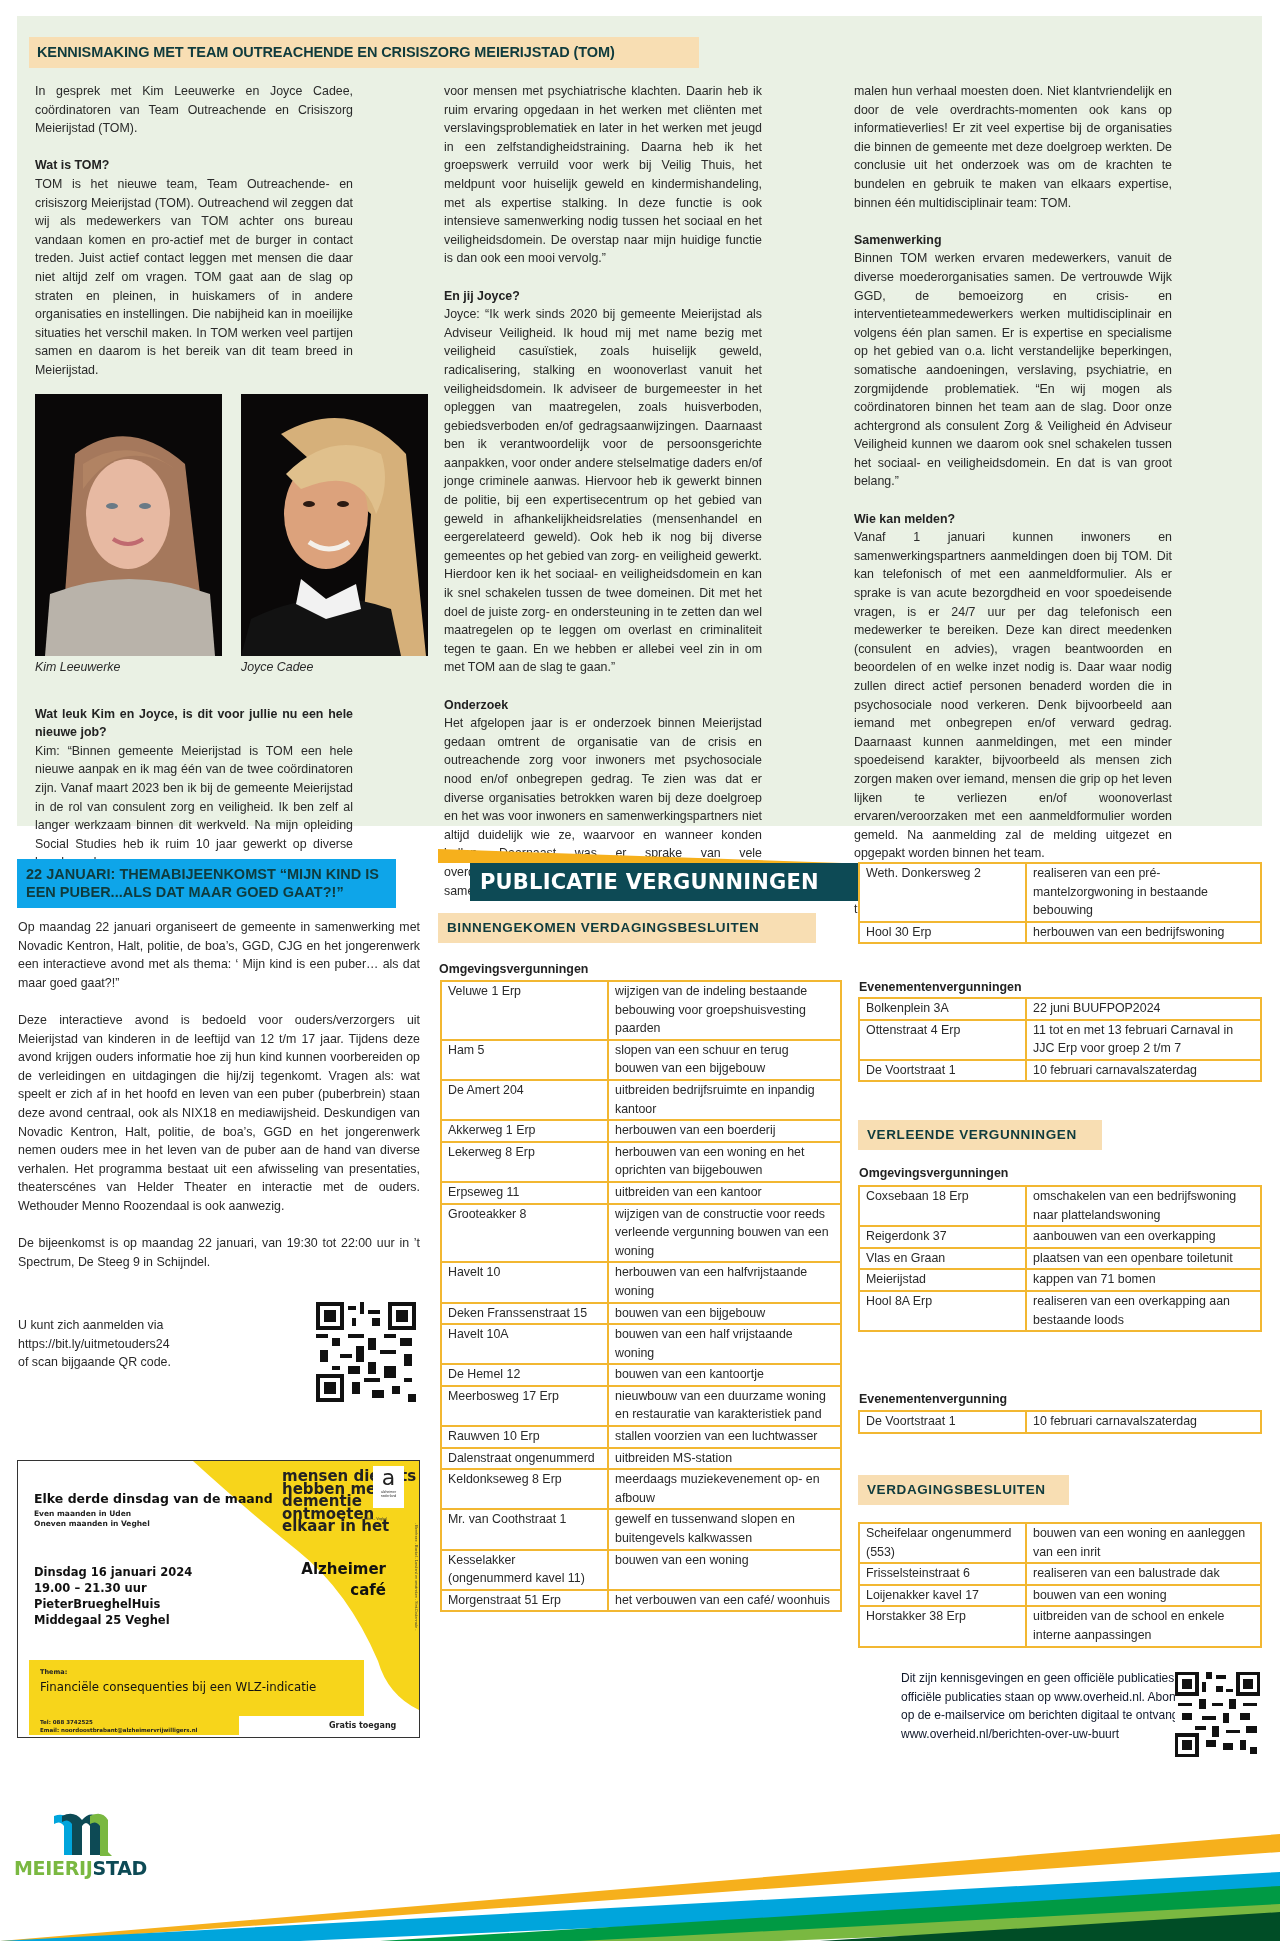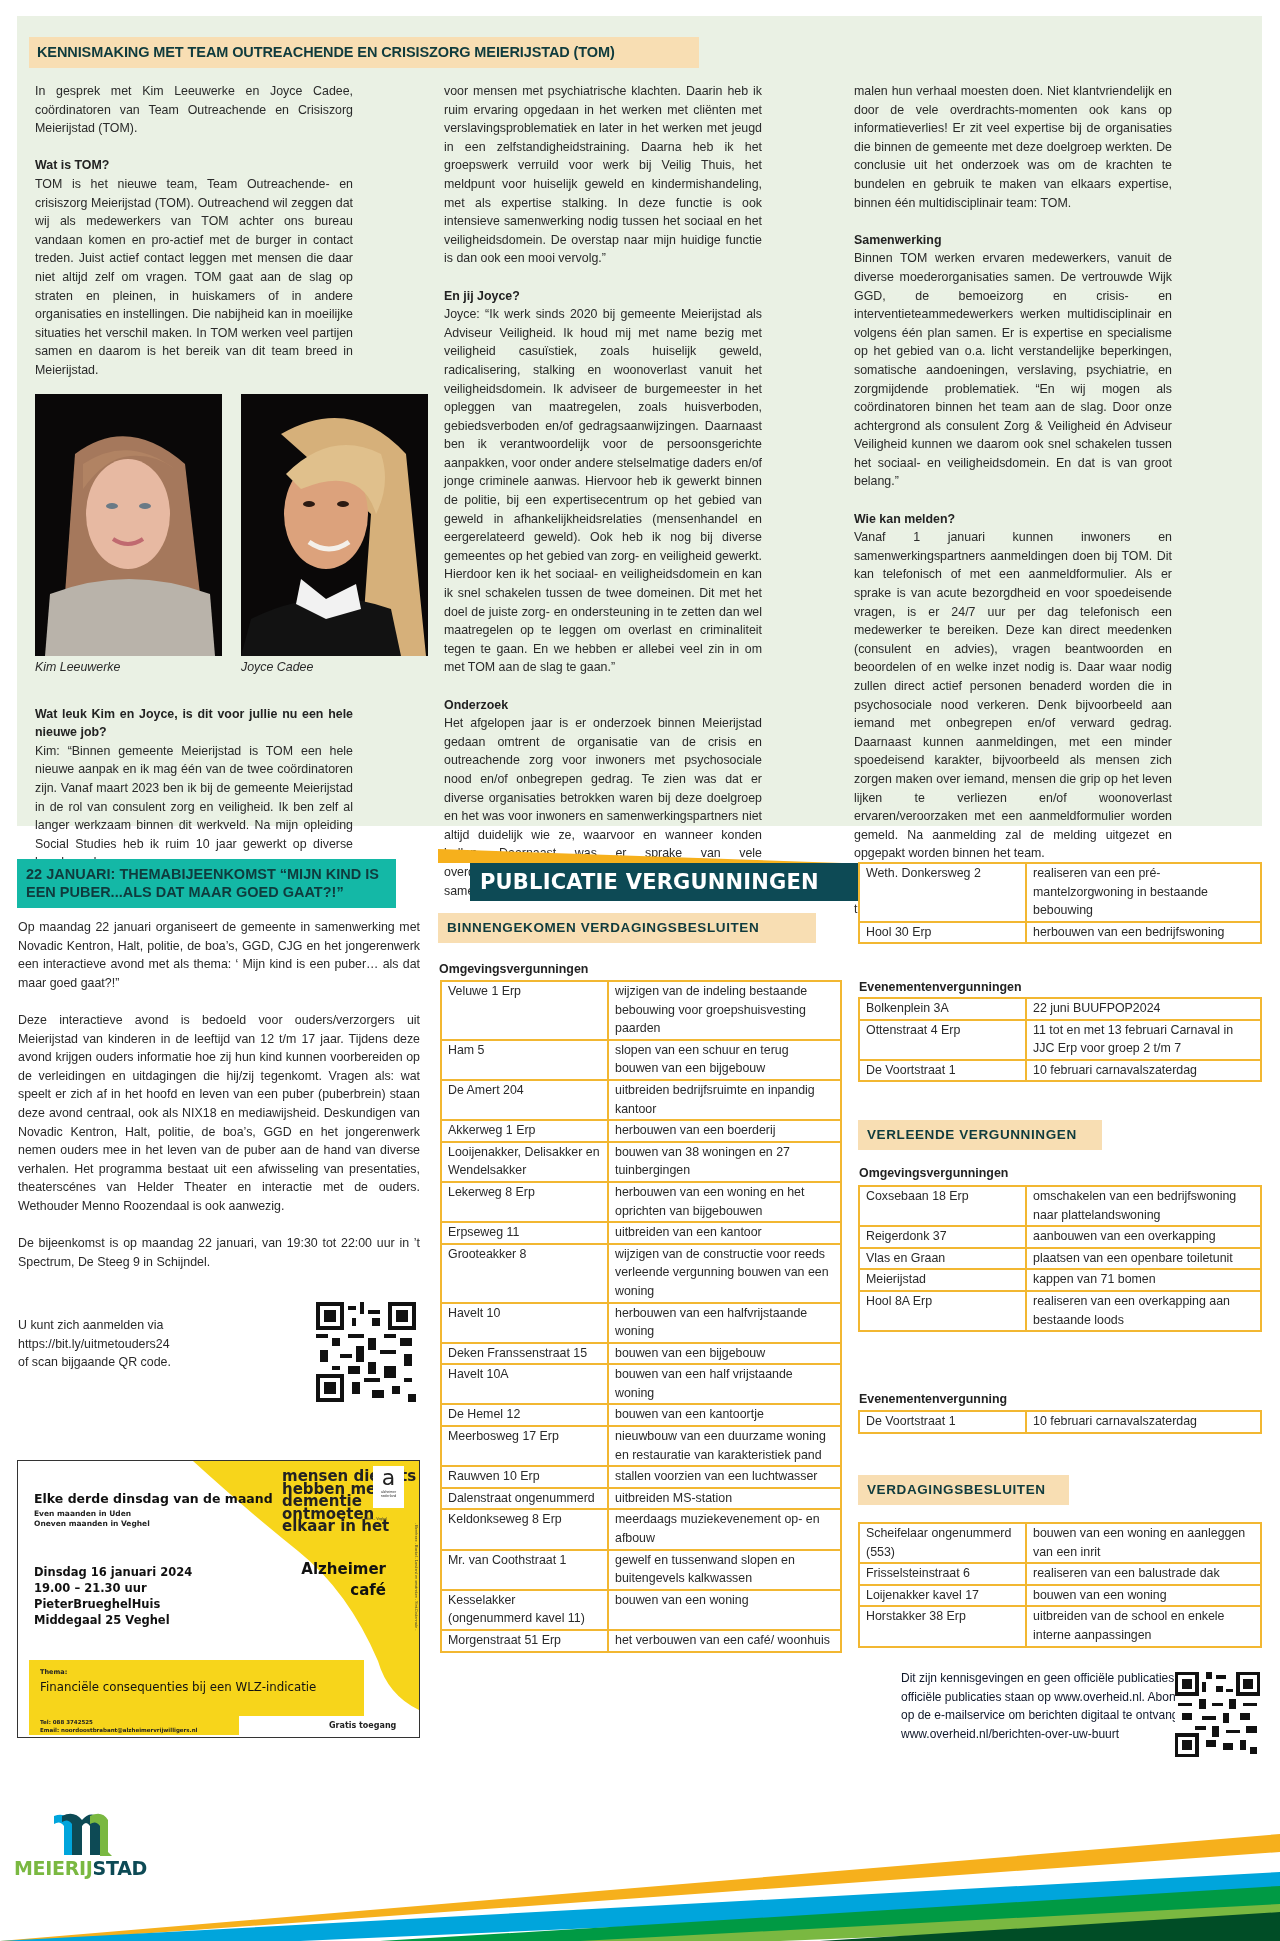--- a/index.html
+++ b/index.html
@@ -23,21 +23,21 @@
   .col2 { left: 427px; }
   .col3 { left: 837px; }
   .photos { display: flex; gap: 19px; margin-top: -4px; }
   .photo { width: 187px; }
   .photo-frame { width: 187px; height: 262px; background: #0b0b0b; position: relative; overflow: hidden; }
   .photo-caption { font-style: italic; font-size: 12.4px; margin-top: 2px; margin-bottom: 28px; }
 
   
   .event-title {
     position: absolute; left: 17px; top: 859px; width: 379px; height: 49px;
-    background: #14b8a6; color: #0f3b3d; font-weight: bold; font-size: 14.5px;
+    background: #0ea5e9; color: #0f3b3d; font-weight: bold; font-size: 14.5px;
     line-height: 18px; padding: 6px 9px;
   }
   .event-body { position: absolute; left: 18px; top: 918px; width: 402px; font-size: 12.4px; line-height: 18.6px; text-align: justify; color: #2a2a2a; }
   .event-body p { margin-bottom: 18.6px; }
   .signup { position: absolute; left: 18px; top: 1316px; width: 200px; font-size: 12.4px; line-height: 18.6px; color: #2a2a2a; }
   .qr { position: absolute; background: #fff; }
   .qr-left { left: 316px; top: 1302px; width: 100px; height: 100px; }
   .qr-right { left: 1175px; top: 1672px; width: 85px; height: 85px; }
 
   
@@ -276,24 +276,20 @@
       </tr>
       <tr>
         <td class="addr">De Amert 204</td>
         <td>uitbreiden bedrijfsruimte en inpandig kantoor</td>
       </tr>
       <tr>
         <td class="addr">Akkerweg 1 Erp</td>
         <td>herbouwen van een boerderij</td>
       </tr>
       <tr>
-        <td class="addr">Looijenakker, Delisakker en Wendelsakker</td>
-        <td>bouwen van 38 woningen en 27 tuinbergingen</td>
-      </tr>
-      <tr>
         <td class="addr">Lekerweg 8 Erp</td>
         <td>herbouwen van een woning en het oprichten van bijgebouwen</td>
       </tr>
       <tr>
         <td class="addr">Erpseweg 11</td>
         <td>uitbreiden van een kantoor</td>
       </tr>
       <tr>
         <td class="addr">Grooteakker 8</td>
         <td>wijzigen van de constructie voor reeds verleende vergunning bouwen van een woning</td>

